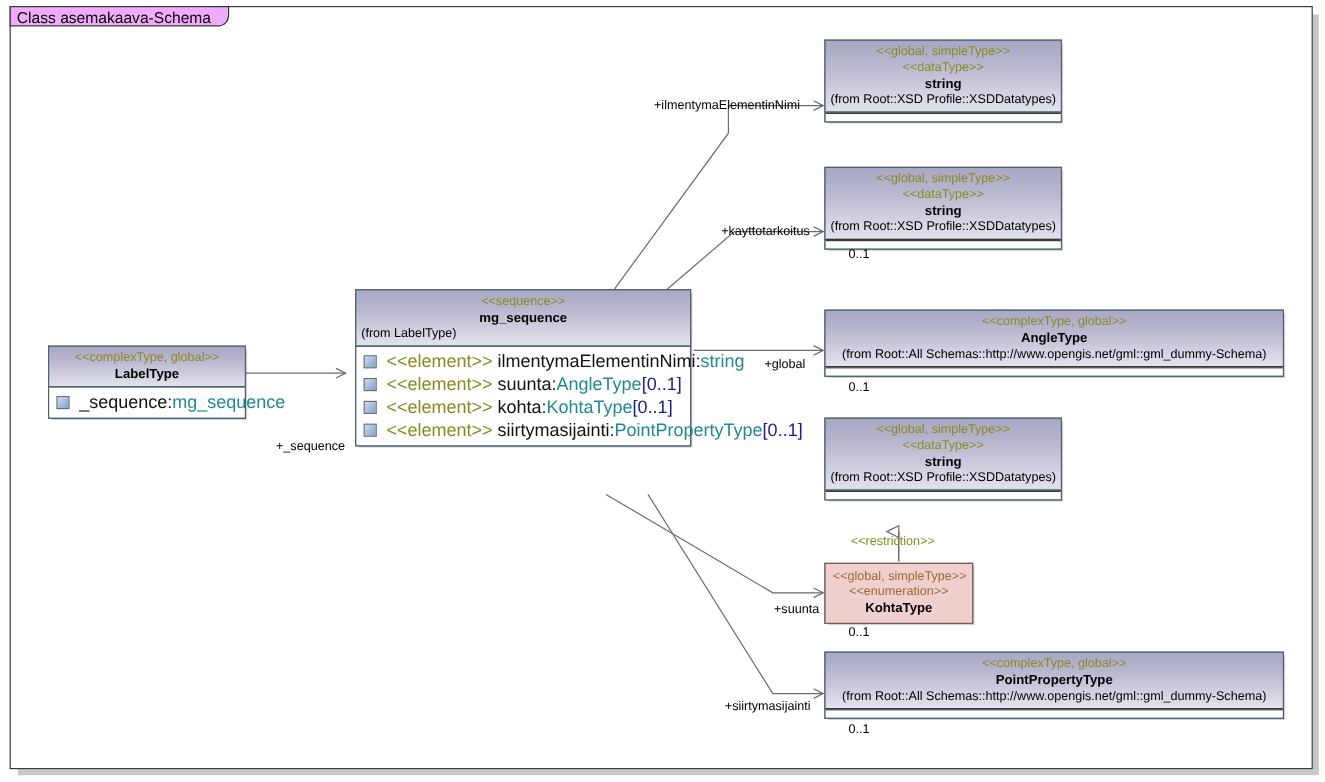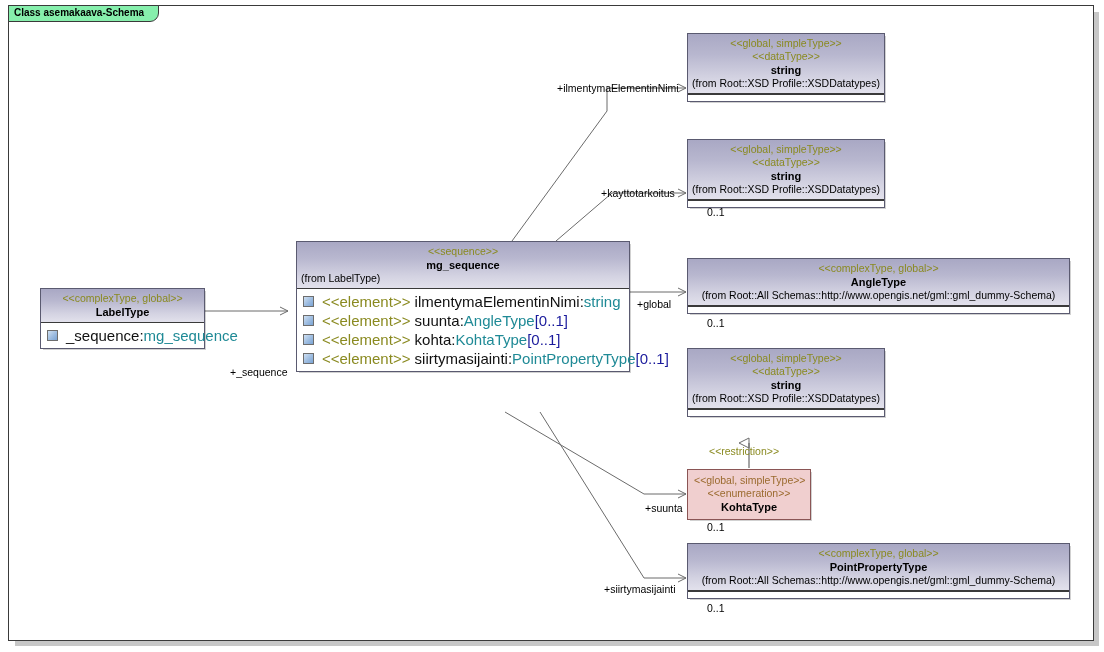--- a/index.html
+++ b/index.html
@@ -11,23 +11,23 @@
   #canvas{position:absolute;left:0;top:0;width:1104px;height:652px;}
 
   
   .frame{
     position:absolute;left:8px;top:5px;width:1086px;height:636px;
     border:1px solid #3a3a3a;background:#fff;box-sizing:border-box;
     box-shadow:6px 6px 0 -1px rgba(0,0,0,0.22);
   }
   .frame-tab{
     position:absolute;left:8px;top:5px;height:17px;
-    border:1px solid #3a3a3a;border-bottom-color:#3a3a3a;background:#86efac;
+    border:1px solid #3a3a3a;border-bottom-color:#3a3a3a;background:#f0abfc;
     box-sizing:border-box;padding:1px 14px 0 5px;
-    font-size:10px;font-weight:bold;color:#000;white-space:nowrap;
+    font-size:13px;font-weight:normal;color:#000;white-space:nowrap;
     border-radius:0 0 9px 0;z-index:6;
   }
 
   
   svg.links{position:absolute;left:0;top:0;width:1104px;height:652px;overflow:visible;}
   svg.links line,svg.links path,svg.links polyline{stroke:#6b6b6b;stroke-width:1;fill:none;}
   svg.links .gen{stroke:#4a4a4a;}
 
   
   .uml{
@@ -124,21 +124,21 @@
     <div class="body">
       <div class="attr">
         <span class="ic"></span>
         <span class="t">
           <span class="nm">_sequence</span><span class="nm">:</span><span class="ty">mg_sequence</span>
         </span>
       </div>
     </div>
   </div>
 
-  <div class="uml" style="left:296px;top:241px;width:334px;">
+  <div class="uml" style="left:296px;top:241px;width:280px;">
     <div class="head">
       <div class="stereo">&lt;&lt;sequence&gt;&gt;</div>
       <div class="cname">mg_sequence</div>
       <div class="fromtxt left">(from LabelType)</div>
     </div>
     <div class="body">
 
       <div class="attr">
         <span class="ic"></span>
         <span class="t">
@@ -226,21 +226,21 @@
     <div class="head">
       <div class="stereo">&lt;&lt;complexType, global&gt;&gt;</div>
       <div class="cname">PointPropertyType</div>
       <div class="fromtxt">(from Root::All Schemas::http://www.opengis.net/gml::gml_dummy-Schema)</div>
     </div>
     <div class="strip"></div>
   </div>
 
   <div class="lbl" style="left:230px;top:330px;margin-top:36px;">+_sequence</div>
 
-  <div class="lbl" style="left:557px;top:82px;">+ilmentymaElementinNimi</div>
+  <div class="lbl" style="left:545px;top:82px;">+ilmentymaElementinNimi</div>
 
   <div class="lbl" style="left:601px;top:187px;">+kayttotarkoitus</div>
   <div class="lbl mult" style="left:661px;top:206px;">0..1</div>
 
   <div class="lbl" style="left:637px;top:298px;">+global</div>
   <div class="lbl mult" style="left:661px;top:317px;">0..1</div>
 
   <div class="lbl" style="left:645px;top:502px;">+suunta</div>
   <div class="lbl mult" style="left:661px;top:521px;">0..1</div>
 

